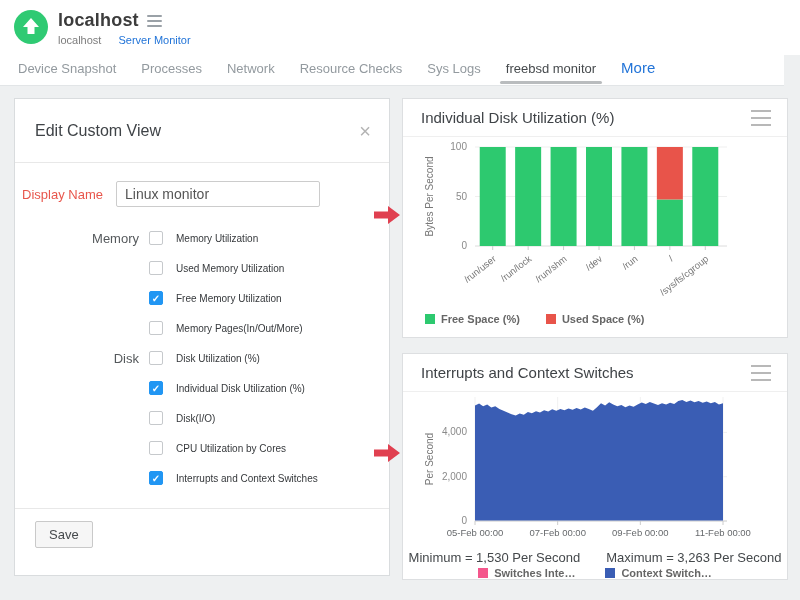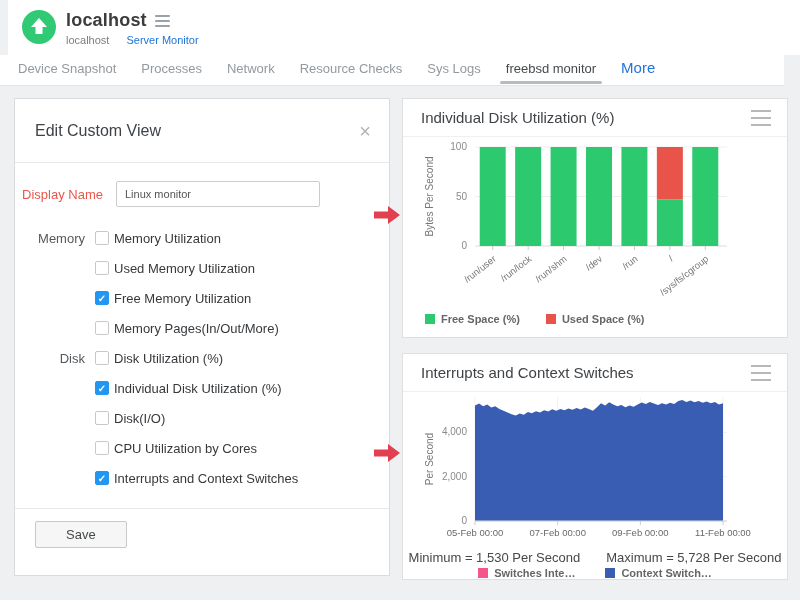--- a/index.html
+++ b/index.html
@@ -1,20 +1,20 @@
 <!DOCTYPE html>
 <html><head>
 <meta charset="utf-8">
 <style>
   * { margin:0; padding:0; box-sizing:border-box; }
   body { font-family:"Liberation Sans", sans-serif; background:#fff; }
   .page { position:relative; width:800px; height:600px; background:#eef0f1; outline:1px solid #cfd4d9; overflow:hidden; }
 
   
-  header { position:absolute; top:0; left:8px; right:0; height:55px; background:#fff; display:flex; align-items:flex-start; padding:10px 0 0 14px; }
+  header { position:absolute; top:0; left:0; right:0; height:55px; background:#fff; display:flex; align-items:flex-start; padding:10px 0 0 14px; }
   .avatar { width:34px; height:34px; flex:0 0 34px; }
   .title-block { margin-left:10px; }
   .title-row { display:flex; align-items:center; gap:8px; }
   .title-row h1 { font-size:18px; font-weight:600; color:#3c3c3c; letter-spacing:.2px; }
   .burger { display:inline-flex; flex-direction:column; justify-content:center; cursor:pointer; }
   .burger.sm { width:15px; }
   .burger.sm i { height:2px; background:#9aa1a7; margin:1.5px 0; border-radius:1px; }
   .burger.lg { width:20px; }
   .burger.lg i { height:2px; background:#b8b8b8; margin:2.5px 0; }
   .crumbs { margin-top:3px; font-size:11px; }
@@ -28,29 +28,29 @@
   .tab.active::after { content:""; position:absolute; left:-4px; right:-4px; bottom:2px; height:3px; background:#b9bcbe; border-radius:2px; }
   .tab.more { color:#2274d8; font-size:15px; padding-top:0; }
 
   
   .panel { position:absolute; left:14px; top:98px; width:376px; height:478px; background:#fff; border:1px solid #d9dcde; }
   .panel-head { height:64px; border-bottom:1px solid #e8e8e8; display:flex; align-items:center; justify-content:space-between; padding:0 18px 0 20px; }
   .panel-head h2 { font-size:16px; font-weight:400; color:#3f4347; }
   .close-x { font-size:20px; color:#b3b3b3; cursor:pointer; line-height:1; }
   .dn-row { margin-top:18px; display:flex; align-items:center; }
   .dn-label { width:88px; text-align:right; font-size:13px; color:#e8564c; }
-  .dn-input { margin-left:13px; width:204px; height:26px; border:1px solid #ccc; border-radius:2px; padding:3px 8px; font-size:11px; color:#555; font-family:"Liberation Sans",sans-serif; }
+  .dn-input { margin-left:13px; width:204px; height:26px; border:1px solid #ccc; border-radius:2px; padding:3px 8px; font-size:14px; color:#555; font-family:"Liberation Sans",sans-serif; }
   .groups { margin-top:16px; }
-  .form-row { height:30px; display:flex; align-items:center; }
+  .form-row { height:30px; display:flex; align-items:center; padding-left:54px; }
   .grp-label { width:70px; text-align:right; font-size:13px; color:#55595c; }
   .cb { width:14px; height:14px; margin-left:10px; border:1px solid #c6c9cc; border-radius:2px; background:#fff; cursor:pointer; flex:0 0 14px; display:flex; align-items:center; justify-content:center; }
   .cb.checked { background:#2196f3; border-color:#2196f3; color:#fff; font-size:10px; font-weight:bold; }
-  .cb-label { margin-left:5px; font-size:13px; color:#36393c; }
+  .cb-label { margin-left:13px; font-size:10px; color:#36393c; }
   .panel-foot { margin-top:15px; border-top:1px solid #e8e8e8; padding:12px 0 0 20px; }
-  .save-btn { font-family:"Liberation Sans",sans-serif; font-size:13px; color:#45494c; background:#f6f6f6; border:1px solid #c9c9c9; border-radius:2px; padding:5px 30px; cursor:pointer; }
+  .save-btn { font-family:"Liberation Sans",sans-serif; font-size:13px; color:#45494c; background:#f6f6f6; border:1px solid #c9c9c9; border-radius:2px; padding:5px 13px; cursor:pointer; }
 
   
   .arrow { position:absolute; width:26px; height:20px; }
   .arrow.a1 { left:374px; top:205px; }
   .arrow.a2 { left:374px; top:443px; }
 
   
   .card { position:absolute; left:402px; width:386px; background:#fff; border:1px solid #dddfe1; }
   .card1 { top:98px; height:240px; }
   .card2 { top:353px; height:227px; }
@@ -249,21 +249,21 @@
         <text x="72" y="144" text-anchor="middle" font-size="9.5" fill="#66696c">05-Feb 00:00</text>
         <line x1="154.66666666666669" y1="129" x2="154.66666666666669" y2="133" stroke="#ccc"></line>
         <text x="154.66666666666669" y="144" text-anchor="middle" font-size="9.5" fill="#66696c">07-Feb 00:00</text>
         <line x1="237.33333333333334" y1="129" x2="237.33333333333334" y2="133" stroke="#ccc"></line>
         <text x="237.33333333333334" y="144" text-anchor="middle" font-size="9.5" fill="#66696c">09-Feb 00:00</text>
         <line x1="320" y1="129" x2="320" y2="133" stroke="#ccc"></line>
         <text x="320" y="144" text-anchor="middle" font-size="9.5" fill="#66696c">11-Feb 00:00</text>
       </svg>
     <div class="minmax">
       <span>Minimum = 1,530 Per Second</span>
-      <span>Maximum = 5,728 Per Second</span>
+      <span>Maximum = 3,263 Per Second</span>
     </div>
     <div class="legend center" id="legend2">
         <span class="item">
           <span class="sw" style="background: rgb(244, 86, 140);"></span>
           <span>Switches Inte…</span>
         </span>
         <span class="item">
           <span class="sw" style="background: rgb(58, 93, 180);"></span>
           <span>Context Switch…</span>
         </span>

